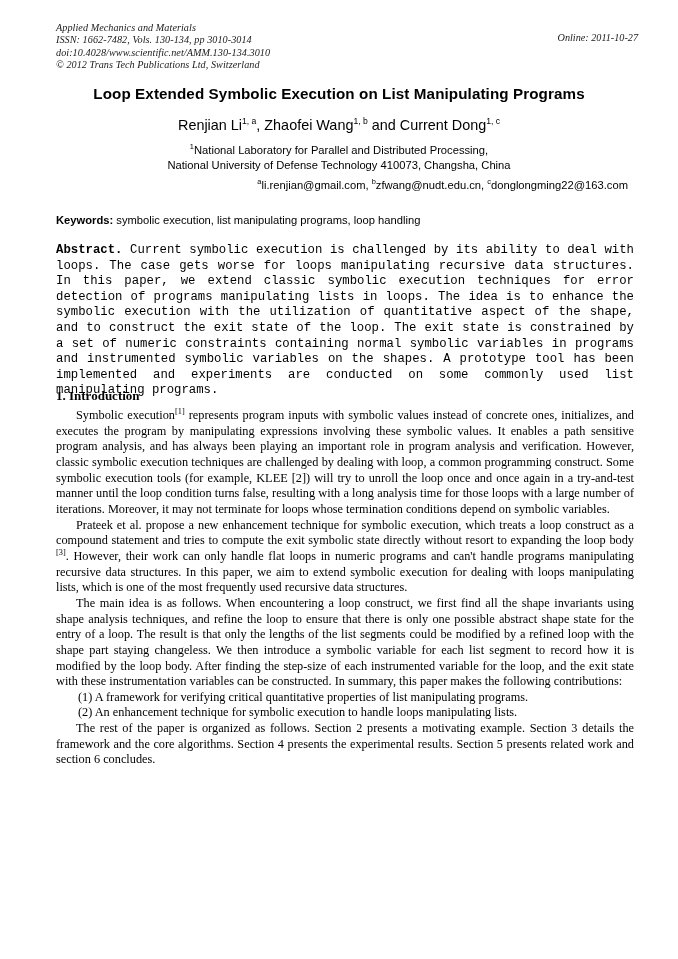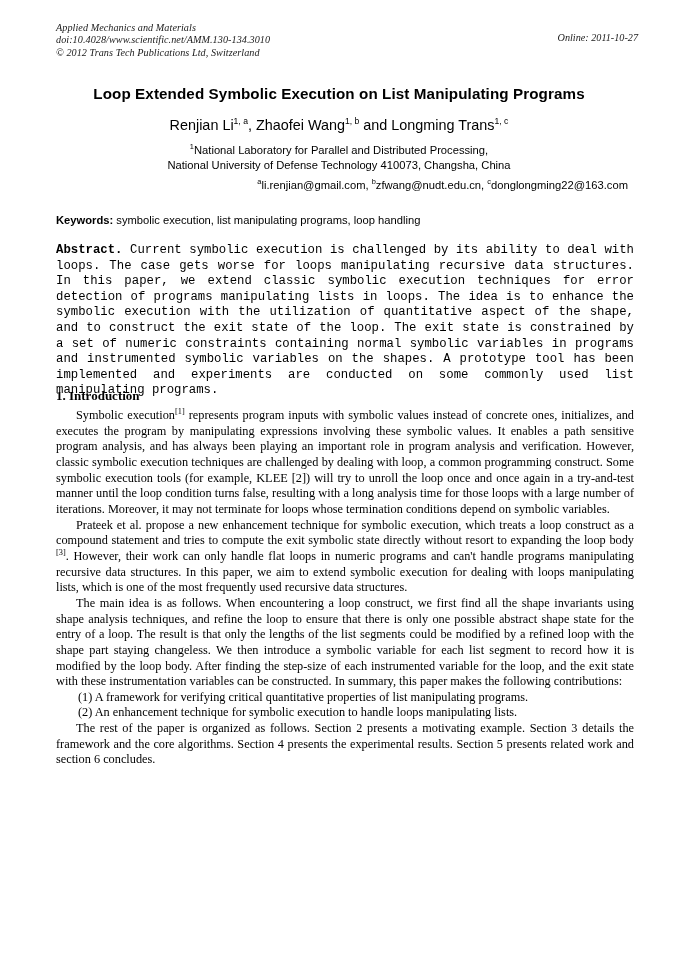--- a/index.html
+++ b/index.html
@@ -183,30 +183,31 @@
   }
 </style>
 </head>
 <body>
 
 <div class="page">
 
   <div class="journal-header">
     <div class="jh-left">
       <div class="jh-line">Applied Mechanics and Materials</div>
+      <div class="jh-line">ISSN: 1662-7482, Vols. 130-134, pp 3010-3014</div>
       <div class="jh-line">doi:10.4028/www.scientific.net/AMM.130-134.3010</div>
       <div class="jh-line">© 2012 Trans Tech Publications Ltd, Switzerland</div>
     </div>
     <div class="jh-online">Online: 2011-10-27</div>
   </div>
 
   <div class="paper-title">Loop Extended Symbolic Execution on List Manipulating Programs</div>
 
   <div class="authors">
-    <span>Renjian Li</span><sup>1, a</sup><span>, </span><span>Zhaofei Wang</span><sup>1, b</sup><span> and </span><span>Longming Trans</span><sup>1, c</sup>
+    <span>Renjian Li</span><sup>1, a</sup><span>, </span><span>Zhaofei Wang</span><sup>1, b</sup><span> and </span><span>Current Dong</span><sup>1, c</sup>
   </div>
 
   <div class="affiliation">
     <div><sup>1</sup><span>National Laboratory for Parallel and Distributed Processing,</span></div>
     <div>National University of Defense Technology 410073, Changsha, China</div>
   </div>
 
   <div class="emails">
     <sup>a</sup><span>li.renjian@gmail.com, </span><sup>b</sup><span>zfwang@nudt.edu.cn, </span><sup>c</sup><span>donglongming22@163.com</span>
   </div>

